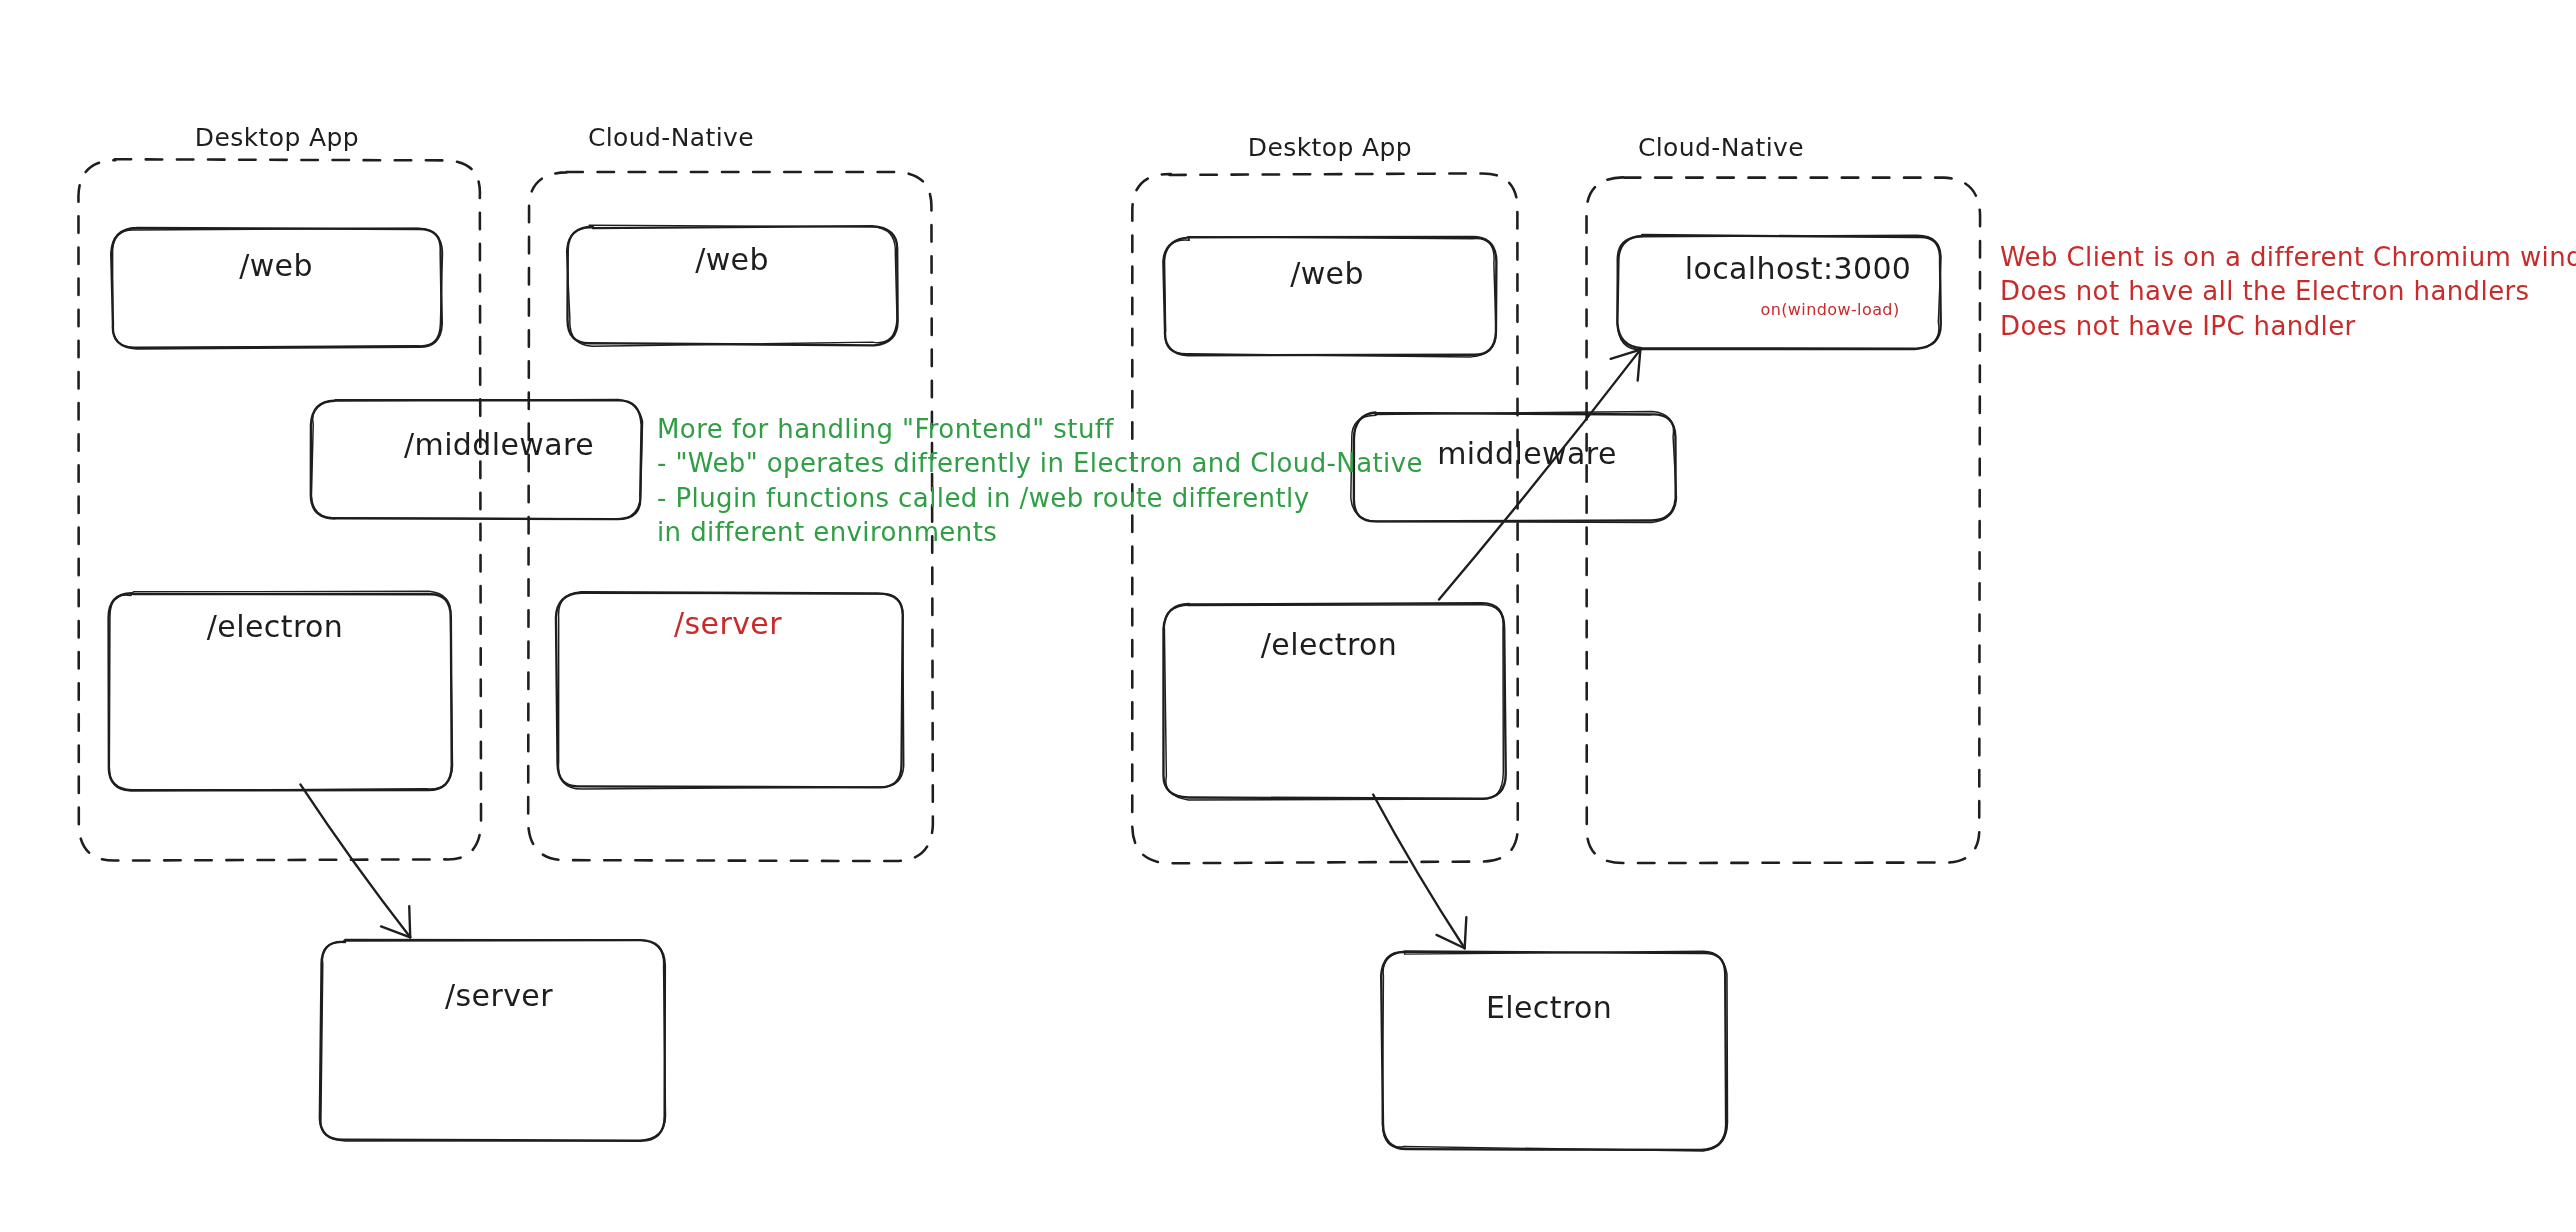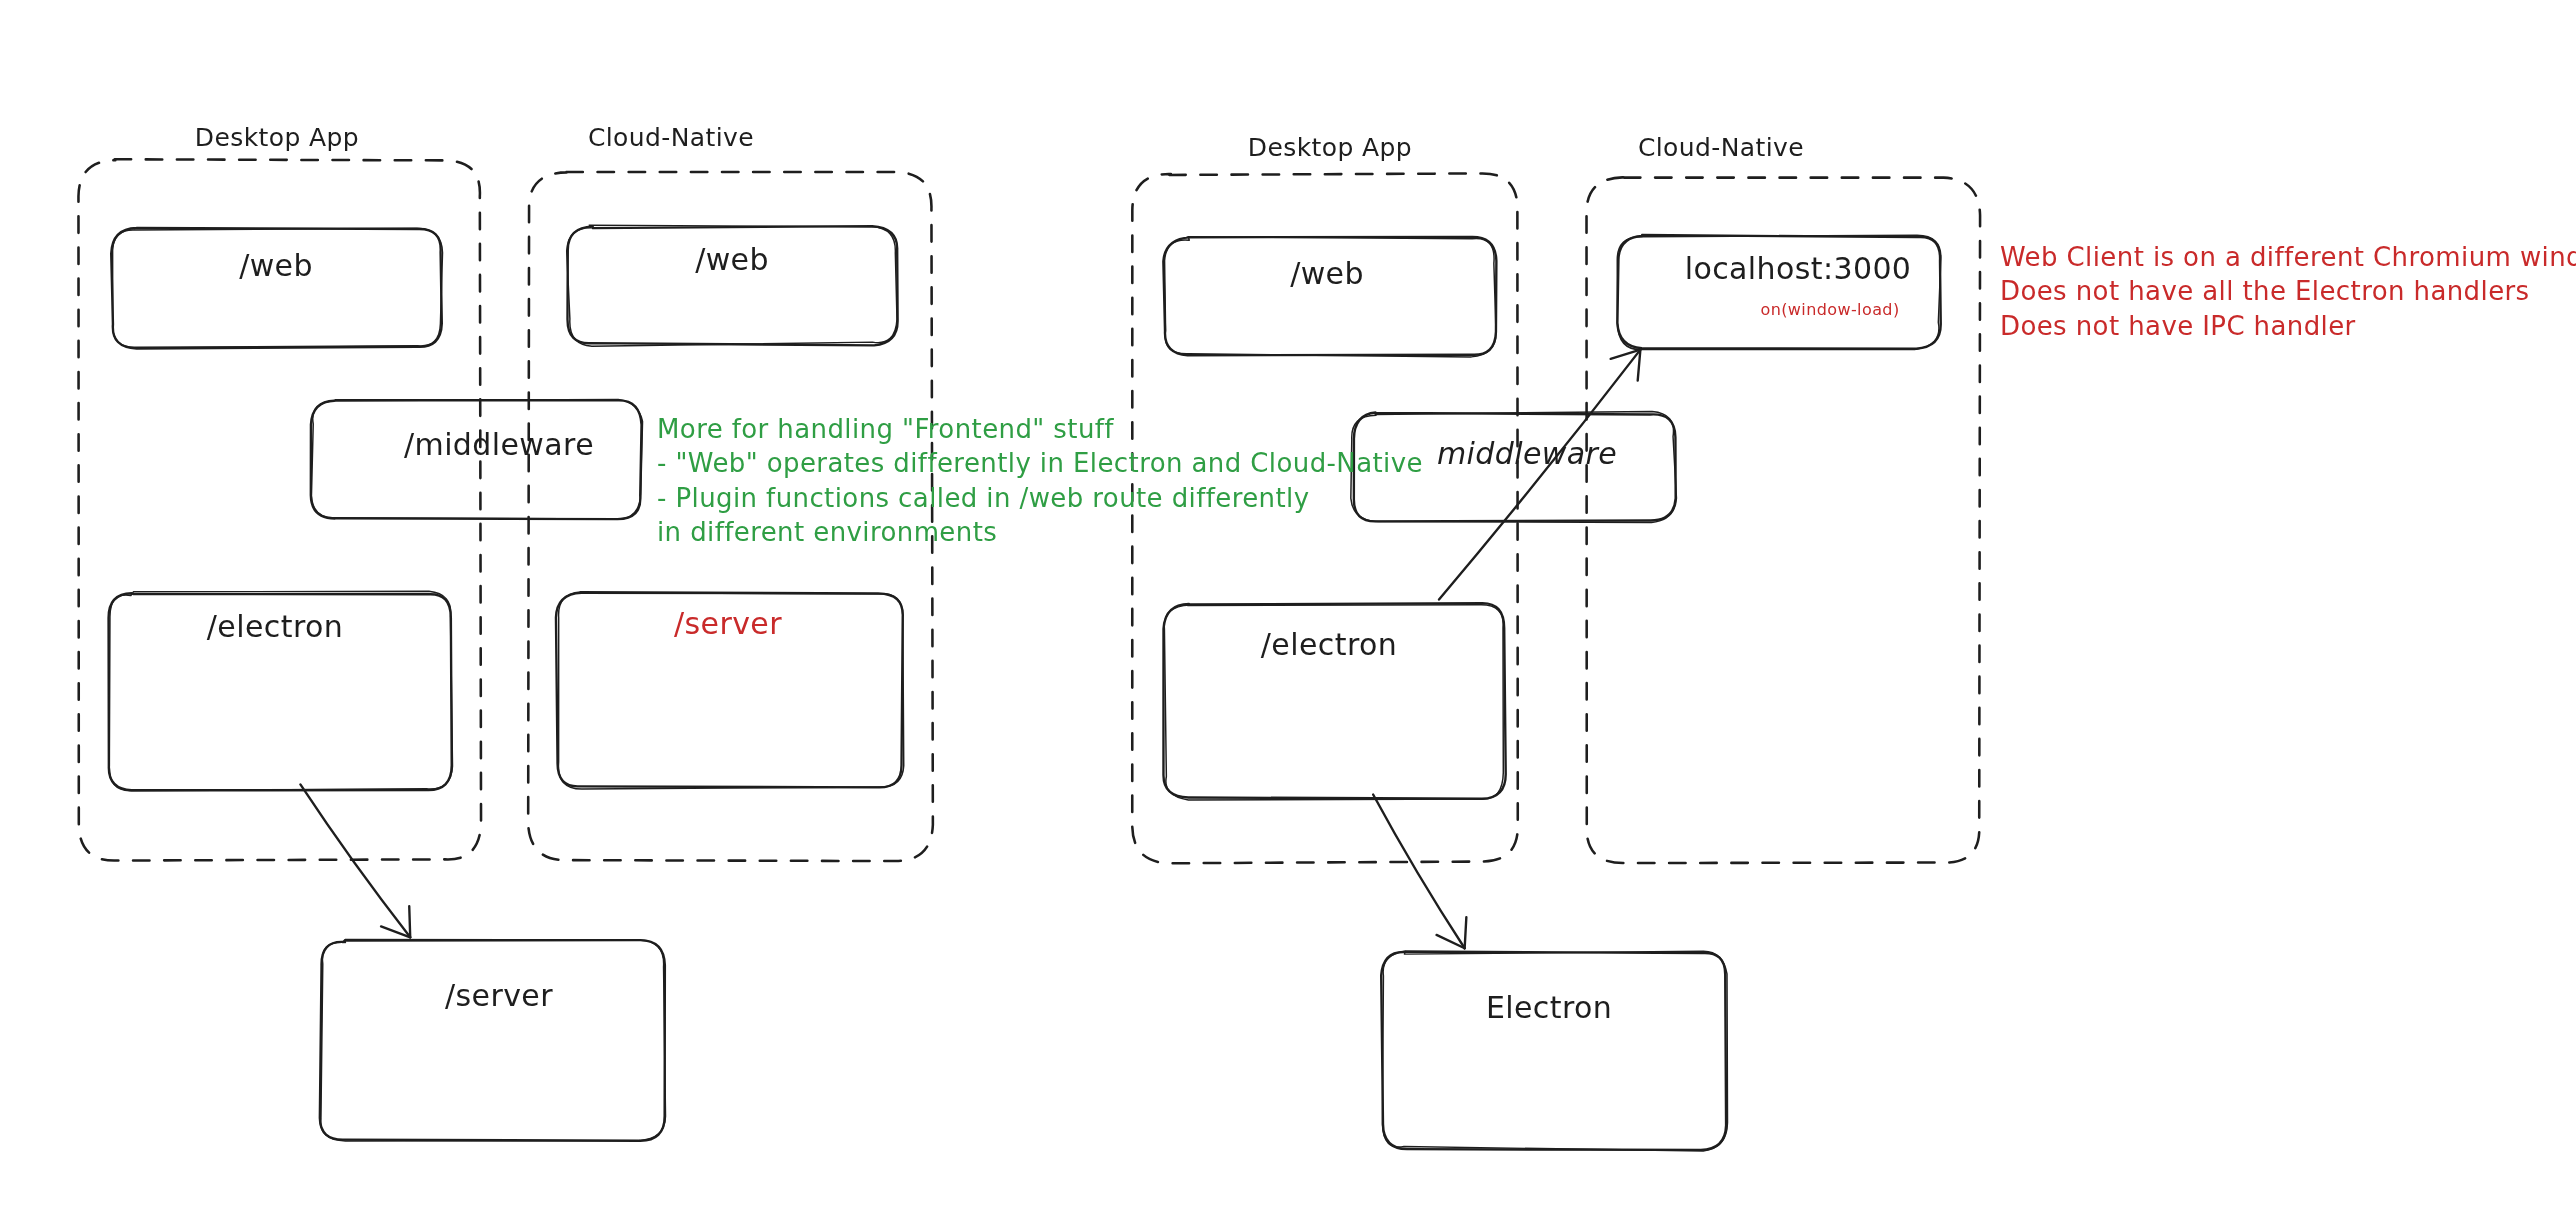--- a/index.html
+++ b/index.html
@@ -140,21 +140,21 @@
     <div class="lbl box-title" style="left: 728px; top: 609px; color: rgb(201, 42, 42);">/server</div>
     <div class="lbl box-title" style="left: 499px; top: 981px; color: rgb(30, 30, 30);">/server</div>
     <div class="lbl note" style="left: 657px; top: 412px; color: rgb(47, 158, 68);">More for handling "Frontend" stuff
 - "Web" operates differently in Electron and Cloud-Native
 - Plugin functions called in /web route differently
 in different environments</div>
     <div class="lbl group-title" style="left: 1330px; top: 135px;">Desktop App</div>
     <div class="lbl group-title" style="left: 1721px; top: 135px;">Cloud-Native</div>
     <div class="lbl box-title" style="left: 1783px; top: 254px; color: rgb(30, 30, 30); margin-left: 15px;">localhost:3000</div>
     <div class="lbl box-title" style="left: 1327px; top: 259px; color: rgb(30, 30, 30);">/web</div>
-    <div class="lbl box-title" style="left: 1527px; top: 439px; color: rgb(30, 30, 30); font-style: italic;">middleware</div>
+    <div class="lbl box-title" style="left: 1527px; top: 439px; color: rgb(30, 30, 30);">middleware</div>
     <div class="lbl box-title" style="left: 1329px; top: 630px; color: rgb(30, 30, 30);">/electron</div>
     <div class="lbl box-title" style="left: 1549px; top: 993px; color: rgb(30, 30, 30);">Electron</div>
     <div class="lbl sub-red" style="left: 1830px; top: 302px; color: rgb(201, 42, 42);">on(window-load)</div>
     <div class="lbl note" style="left: 2000px; top: 240px; color: rgb(201, 42, 42);">Web Client is on a different Chromium window
 Does not have all the Electron handlers
 Does not have IPC handler</div>
   </div>
 
 
 </body></html>

